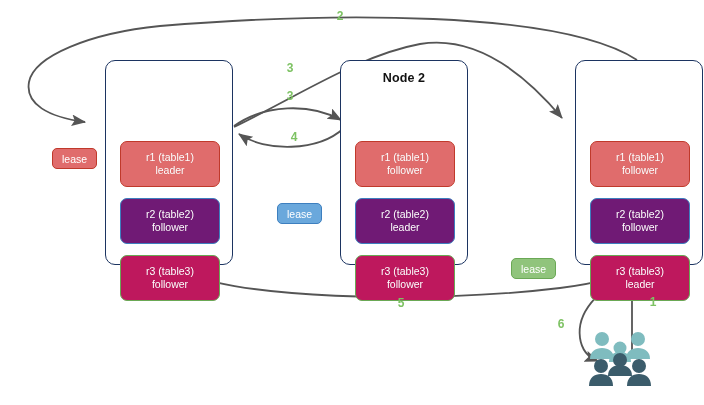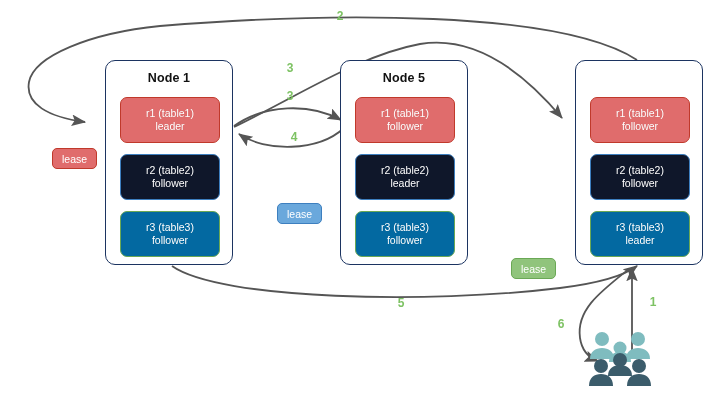--- a/index.html
+++ b/index.html
@@ -50,25 +50,26 @@
     border-radius: 7px;
     display: flex;
     flex-direction: column;
     align-items: center;
     justify-content: center;
     color: #ffffff;
     font-size: 10.5px;
     line-height: 13px;
     text-align: center;
     text-shadow: 0 0 1px rgba(0,0,0,0.12);
+    margin-top: 44px;
   }
   .replica .l1, .replica .l2 { display: block; }
   .rep-red   { background: #e06c6c; border: 1.5px solid #c0392b; }
-  .rep-blue  { background: #0f172a; border: 1.5px solid #3d7fbf; }
-  .rep-green { background: #0369a1; border: 1.5px solid #6aa855; }
+  .rep-blue  { background: #701a75; border: 1.5px solid #3d7fbf; }
+  .rep-green { background: #be185d; border: 1.5px solid #6aa855; }
   .r1 { top: 36px; }
   .r2 { top: 93px; }
   .r3 { top: 150px; }
 
   .lease {
     position: absolute;
     box-sizing: border-box;
     height: 21px;
     border-radius: 5px;
     display: flex;
@@ -120,40 +121,39 @@
     <path d="M 344,128 C 318,152 265,152 239,134" fill="none" stroke="#555555" stroke-width="1.8" marker-end="url(#ah)"></path>
 
     <path d="M 172,266 C 220,300 430,304 560,288 C 600,283 625,275 637,266" fill="none" stroke="#555555" stroke-width="1.8" marker-end="url(#ah)"></path>
 
     <path d="M 632,350 L 632,268" fill="none" stroke="#555555" stroke-width="1.8" marker-end="url(#ah)"></path>
 
     <path d="M 629,269 C 600,292 576,310 580,338 C 582,352 590,358 598,361" fill="none" stroke="#555555" stroke-width="1.8" marker-end="url(#ah)"></path>
   </svg>
 
   <div class="node" style="left:105px; top:60px; width:128px; height:205px;">
-    <div class="node-title">Node 1</div>
 
     <div class="replica rep-red r1">
       <span class="l1">r1 (table1)</span>
       <span class="l2">leader</span>
     </div>
 
     <div class="replica rep-blue r2">
       <span class="l1">r2 (table2)</span>
       <span class="l2">follower</span>
     </div>
 
     <div class="replica rep-green r3">
       <span class="l1">r3 (table3)</span>
       <span class="l2">follower</span>
     </div>
   </div>
 
   <div class="node" style="left:340px; top:60px; width:128px; height:205px;">
-    <div class="node-title">Node 5</div>
+    <div class="node-title">Node 2</div>
 
     <div class="replica rep-red r1">
       <span class="l1">r1 (table1)</span>
       <span class="l2">follower</span>
     </div>
 
     <div class="replica rep-blue r2">
       <span class="l1">r2 (table2)</span>
       <span class="l2">leader</span>
     </div>

